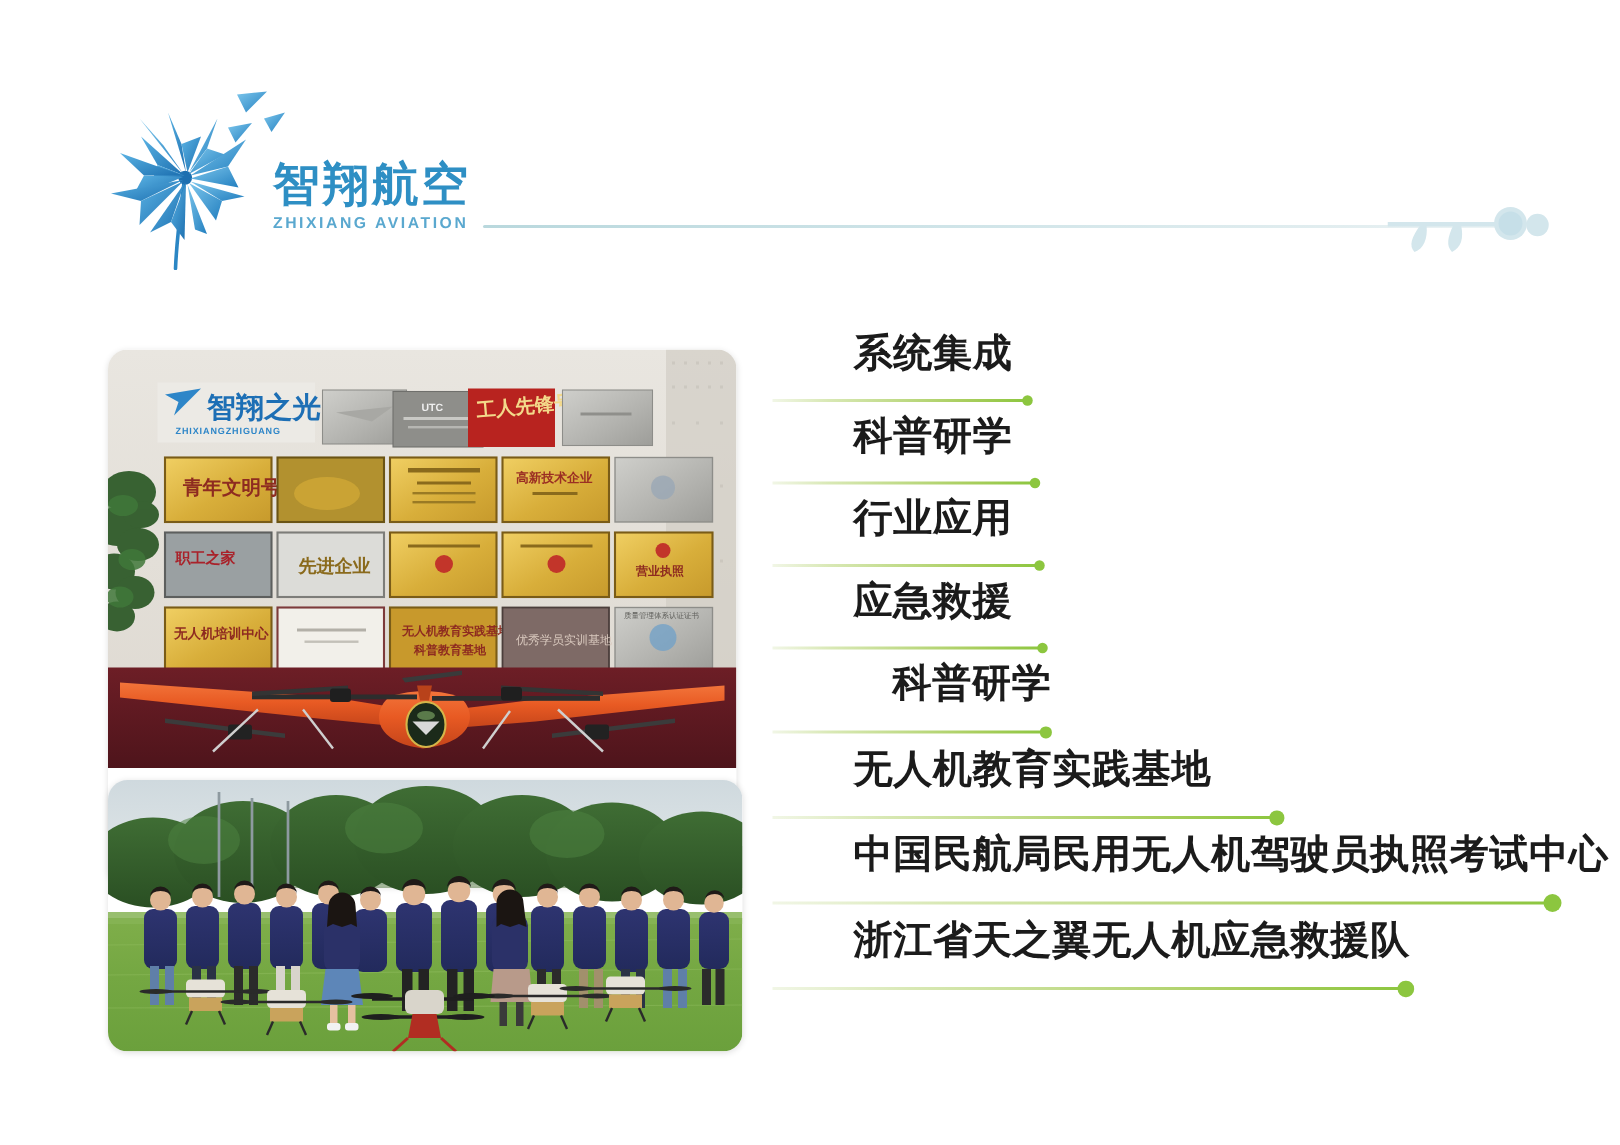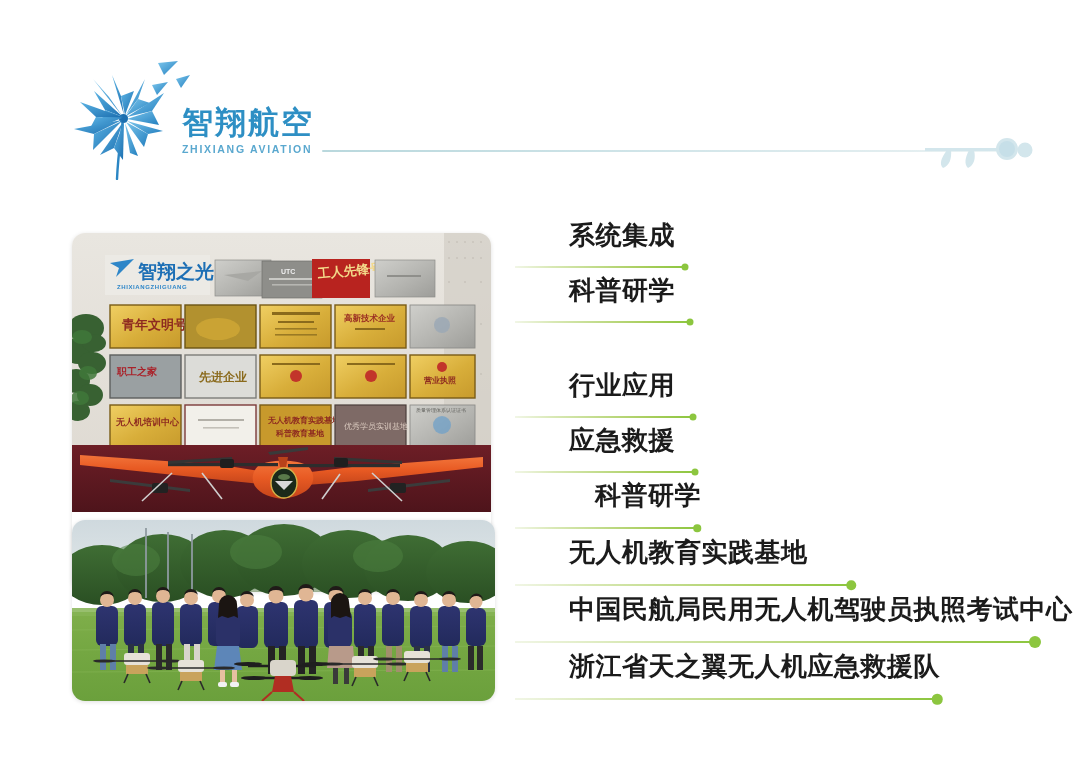--- a/index.html
+++ b/index.html
@@ -556,21 +556,21 @@
     </div>
 
     <div class="list-row" style="height:55px;">
       <div class="row-label" style="top:3px;">科普研学</div>
       <div class="row-rule" style="top:46px;width:195px;">
         <div class="bar" style="width:175px;"></div>
         <div class="dot" style="left:175px;width:7px;height:7px;"></div>
       </div>
     </div>
 
-    <div class="list-row" style="height:55px;margin-top:40px;">
+    <div class="list-row" style="height:55px;">
       <div class="row-label" style="top:3px;">行业应用</div>
       <div class="row-rule" style="top:46px;width:198px;">
         <div class="bar" style="width:178px;"></div>
         <div class="dot" style="left:178px;width:7px;height:7px;"></div>
       </div>
     </div>
 
     <div class="list-row" style="height:55px;">
       <div class="row-label" style="top:3px;">应急救援</div>
       <div class="row-rule" style="top:46px;width:200px;">

